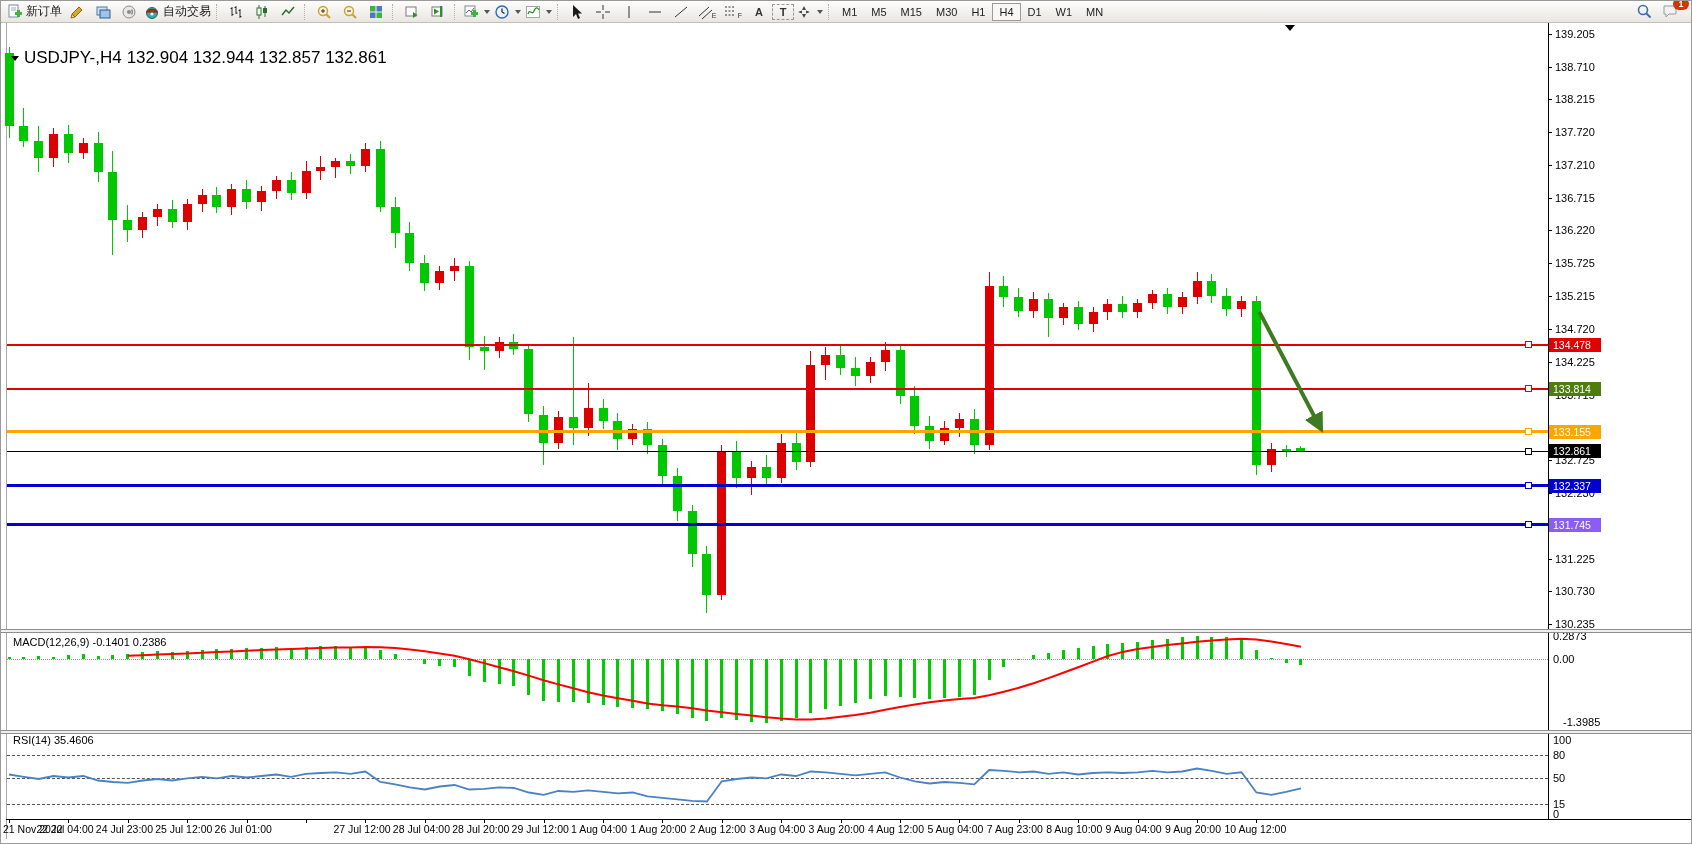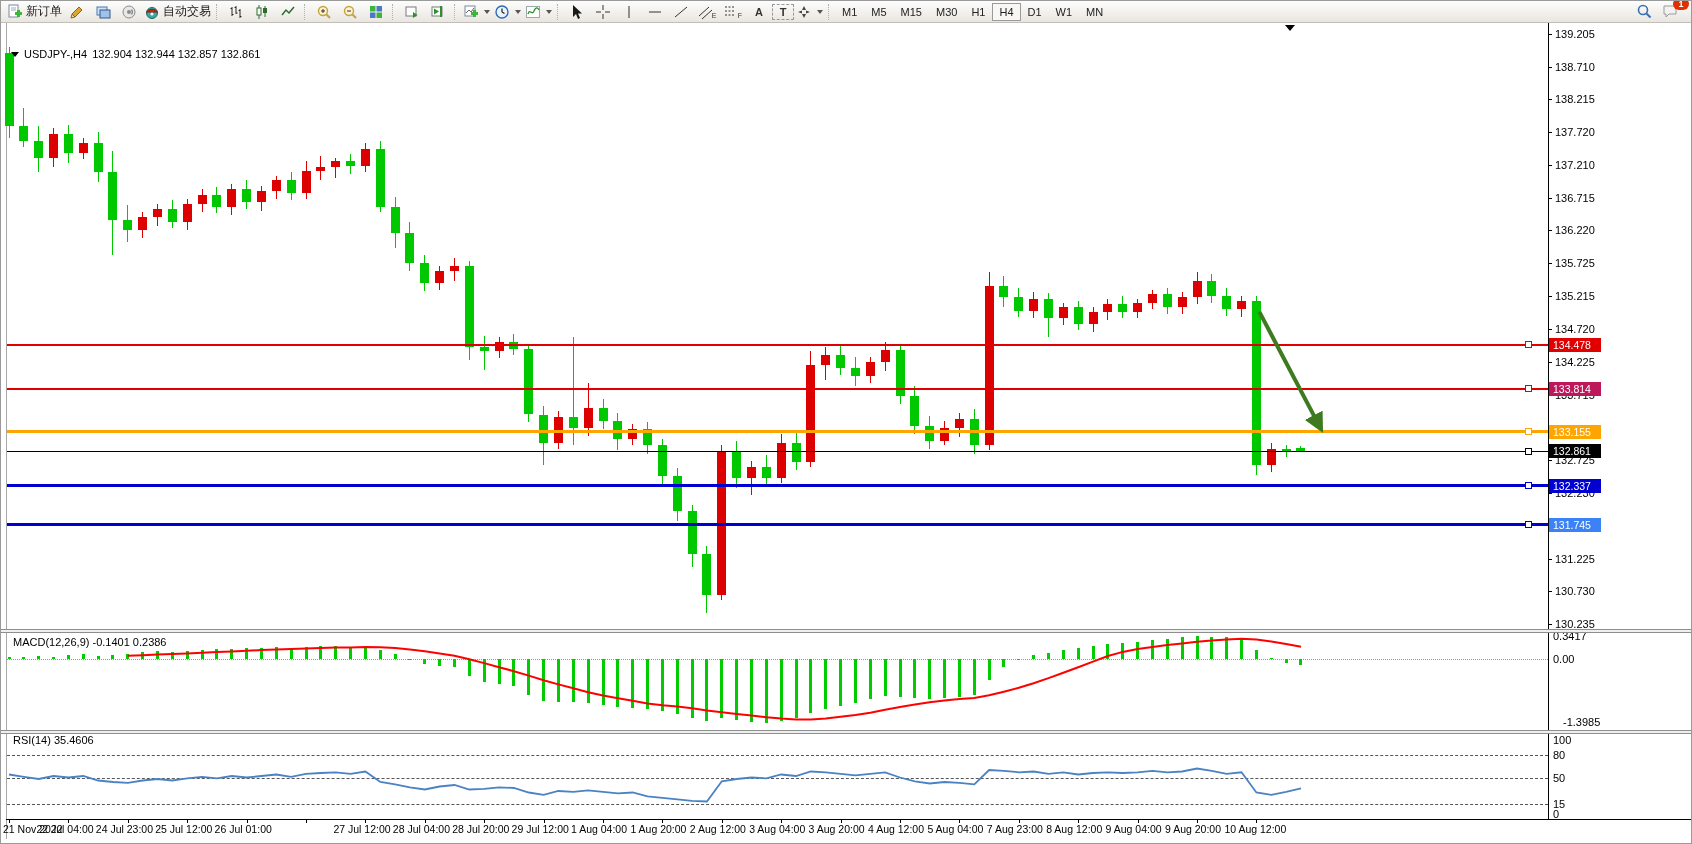--- a/index.html
+++ b/index.html
@@ -14,21 +14,21 @@
   .tf.active{background:#f8f7f4;border:1px solid #9a9a9a;}
   .icon-sub{font-size:7px;color:#333;margin-left:-3px;margin-top:7px;}
   .toolbar .spacer{flex:1;}
   .badge{position:absolute;top:-4px;right:-6px;background:#e03000;color:#fff;border-radius:8px;font-size:9px;min-width:12px;height:12px;line-height:12px;text-align:center;padding:0 2px;font-weight:bold;}
   .icon-text{font-size:11px;font-weight:bold;color:#333;}
   
   .chartwin{position:absolute;top:21px;left:0;right:0;bottom:0;background:#fff;}
   .frameline{position:absolute;background:#808080;}
   .paneframe{position:absolute;background:#000;}
   .splitter{position:absolute;left:0;right:0;height:4px;background:#efefef;border-top:1px solid #8e8e8e;border-bottom:1px solid #8e8e8e;box-sizing:border-box;z-index:20;}
-  .chart-title{position:absolute;left:10px;top:26px;font-size:11px;color:#000;display:flex;align-items:center;gap:5px;z-index:30;}
+  .chart-title{position:absolute;left:10px;top:26px;font-size:17px;color:#000;display:flex;align-items:center;gap:5px;z-index:30;}
   .tri{width:0;height:0;border-left:4px solid transparent;border-right:4px solid transparent;border-top:5px solid #000;}
   .ind-label{position:absolute;font-size:11px;color:#000;z-index:25;}
   .axis-label{position:absolute;font-size:11px;color:#000;line-height:12px;z-index:5;}
   .tick-dash{position:absolute;width:4px;height:1px;background:#000;z-index:5;}
   .time-label{position:absolute;font-size:10.5px;color:#000;top:822px;white-space:nowrap;z-index:5;}
   .time-tick{position:absolute;width:1px;height:4px;background:#000;top:818px;z-index:5;}
   .price-tag{position:absolute;left:1548px;height:14px;line-height:14px;color:#fff;font-size:10.5px;padding:0 4px;z-index:22;min-width:44px;}
   .hline{position:absolute;z-index:8;}
   .hhandle{position:absolute;width:7px;height:7px;background:#fff;box-sizing:border-box;z-index:9;}
   .candle-wick{position:absolute;width:1px;z-index:6;}
@@ -274,33 +274,33 @@
     <div class="ind-label" style="left:12px;top:712px;">RSI(14) 35.4606</div>
 
     <div class="endmarker" style="left:1284px;top:3px;width:0;height:0;border-left:5px solid transparent;border-right:5px solid transparent;border-top:6px solid #000;"></div>
 
     <div id="hlines-layer">
         <div class="hline" style="left: 6px; width: 1541px; top: 321.918px; height: 2px; background: rgb(224, 0, 0);"></div>
         <div class="hhandle" style="left: 1524px; top: 319.418px; border: 1.5px solid rgb(224, 0, 0);"></div>
         <div class="price-tag" style="top: 315.918px; background: rgb(224, 0, 0);">134.478</div>
         <div class="hline" style="left: 6px; width: 1541px; top: 365.592px; height: 2px; background: rgb(224, 0, 0);"></div>
         <div class="hhandle" style="left: 1524px; top: 363.092px; border: 1.5px solid rgb(224, 0, 0);"></div>
-        <div class="price-tag" style="top: 359.592px; background: #be185d;">133.814</div>
+        <div class="price-tag" style="top: 359.592px; background: #4d7c0f;">133.814</div>
         <div class="hline" style="left: 6px; width: 1541px; top: 408.438px; height: 3px; background: rgb(255, 165, 0);"></div>
         <div class="hhandle" style="left: 1524px; top: 406.438px; border: 1.5px solid rgb(255, 165, 0);"></div>
         <div class="price-tag" style="top: 402.938px; background: rgb(255, 165, 0);">133.155</div>
         <div class="hline" style="left: 6px; width: 1541px; top: 428.775px; height: 1px; background: rgb(0, 0, 0);"></div>
         <div class="hhandle" style="left: 1524px; top: 425.775px; border: 1.5px solid rgb(0, 0, 0);"></div>
         <div class="price-tag" style="top: 422.275px; background: rgb(0, 0, 0);">132.861</div>
         <div class="hline" style="left: 6px; width: 1541px; top: 462.241px; height: 3px; background: rgb(0, 0, 208);"></div>
         <div class="hhandle" style="left: 1524px; top: 460.241px; border: 1.5px solid rgb(0, 0, 208);"></div>
         <div class="price-tag" style="top: 456.741px; background: rgb(0, 0, 208);">132.337</div>
         <div class="hline" style="left: 6px; width: 1541px; top: 501.18px; height: 3px; background: rgb(0, 0, 208);"></div>
         <div class="hhandle" style="left: 1524px; top: 499.18px; border: 1.5px solid rgb(0, 0, 208);"></div>
-        <div class="price-tag" style="top: 495.68px; background: #3b82f6;">131.745</div>
+        <div class="price-tag" style="top: 495.68px; background: #8b5cf6;">131.745</div>
       </div>
     <div id="candles-layer">
         <div class="candle-wick" style="left: 7.5px; top: 25.4838px; height: 90.7692px; background: rgb(0, 200, 0);"></div>
         <div class="candle-body" style="left: 3.5px; top: 30.7458px; height: 73.6678px; background: rgb(0, 200, 0);"></div>
         <div class="candle-wick" style="left: 22.35px; top: 85.9967px; height: 39.4649px; background: rgb(0, 200, 0);"></div>
         <div class="candle-body" style="left: 18.35px; top: 104.414px; height: 14.4705px; background: rgb(0, 200, 0);"></div>
         <div class="candle-wick" style="left: 37.2px; top: 104.414px; height: 46.0424px; background: rgb(0, 200, 0);"></div>
         <div class="candle-body" style="left: 33.2px; top: 118.884px; height: 17.1014px; background: rgb(0, 200, 0);"></div>
         <div class="candle-wick" style="left: 52.05px; top: 105.729px; height: 39.4649px; background: rgb(221, 0, 0);"></div>
         <div class="candle-body" style="left: 48.05px; top: 112.307px; height: 23.6789px; background: rgb(221, 0, 0);"></div>
@@ -592,21 +592,21 @@
         <div class="macd-bar" style="left: 1164.8px; top: 616.866px; height: 20.1344px; background: rgb(0, 204, 0);"></div>
         <div class="macd-bar" style="left: 1179.65px; top: 615.493px; height: 21.5072px; background: rgb(0, 204, 0);"></div>
         <div class="macd-bar" style="left: 1194.5px; top: 613.662px; height: 23.3376px; background: rgb(0, 204, 0);"></div>
         <div class="macd-bar" style="left: 1209.35px; top: 614.578px; height: 22.4224px; background: rgb(0, 204, 0);"></div>
         <div class="macd-bar" style="left: 1224.2px; top: 615.493px; height: 21.5072px; background: rgb(0, 204, 0);"></div>
         <div class="macd-bar" style="left: 1239.05px; top: 616.408px; height: 20.592px; background: rgb(0, 204, 0);"></div>
         <div class="macd-bar" style="left: 1253.9px; top: 627.848px; height: 9.152px; background: rgb(0, 204, 0);"></div>
         <div class="macd-bar" style="left: 1268.75px; top: 636.085px; height: 1px; background: rgb(0, 204, 0);"></div>
         <div class="macd-bar" style="left: 1283.6px; top: 637px; height: 3.6608px; background: rgb(0, 204, 0);"></div>
         <div class="macd-bar" style="left: 1298.45px; top: 637px; height: 6.4064px; background: rgb(0, 204, 0);"></div>
-        <div class="axis-label" style="left: 1552px; top: 607.818px;">0.3417</div>
+        <div class="axis-label" style="left: 1552px; top: 607.818px;">0.2873</div>
         <div class="axis-label" style="left: 1552px; top: 631px;">0.00</div>
         <div class="axis-label" style="left: 1562px; top: 693.995px;">-1.3985</div>
       </div>
     <div id="rsi-layer">
         <div class="dashline" style="left: 6px; width: 1541px; top: 733px;"></div>
         <div class="dashline" style="left: 6px; width: 1541px; top: 755.5px;"></div>
         <div class="dashline" style="left: 6px; width: 1541px; top: 781.75px;"></div>
         <div class="axis-label" style="left: 1552px; top: 712px;">100</div>
         <div class="axis-label" style="left: 1552px; top: 727px;">80</div>
         <div class="axis-label" style="left: 1552px; top: 749.5px;">50</div>
@@ -644,21 +644,21 @@
         <div class="time-label" style="top: 801px; left: 748.2px;">3 Aug 04:00</div>
         <div class="time-tick" style="left: 839.6px; top: 797px;"></div>
         <div class="time-label" style="top: 801px; left: 807.6px;">3 Aug 20:00</div>
         <div class="time-tick" style="left: 899px; top: 797px;"></div>
         <div class="time-label" style="top: 801px; left: 867px;">4 Aug 12:00</div>
         <div class="time-tick" style="left: 958.4px; top: 797px;"></div>
         <div class="time-label" style="top: 801px; left: 926.4px;">5 Aug 04:00</div>
         <div class="time-tick" style="left: 1017.8px; top: 797px;"></div>
         <div class="time-label" style="top: 801px; left: 985.8px;">7 Aug 23:00</div>
         <div class="time-tick" style="left: 1077.2px; top: 797px;"></div>
-        <div class="time-label" style="top: 801px; left: 1045.2px;">8 Aug 12:00</div>
+        <div class="time-label" style="top: 801px; left: 1045.2px;">8 Aug 10:00</div>
         <div class="time-tick" style="left: 1136.6px; top: 797px;"></div>
         <div class="time-label" style="top: 801px; left: 1104.6px;">9 Aug 04:00</div>
         <div class="time-tick" style="left: 1196px; top: 797px;"></div>
         <div class="time-label" style="top: 801px; left: 1164px;">9 Aug 20:00</div>
         <div class="time-tick" style="left: 1255.4px; top: 797px;"></div>
         <div class="time-label" style="top: 801px; left: 1223.4px;">10 Aug 12:00</div>
       </div>
     <svg id="overlay" class="overlay" width="1692" height="823">
         <polyline points="126.8,633.7 141.7,633.2 156.5,632.5 171.3,632.0 186.2,631.4 201.0,630.7 215.9,630.1 230.8,629.4 245.6,628.7 260.4,628.1 275.3,627.5 290.1,627.1 305.0,626.5 319.8,626.0 334.7,625.6 349.6,625.4 364.4,625.1 379.3,625.3 394.1,626.0 408.9,627.4 423.8,629.3 438.6,631.5 453.5,633.8 468.3,637.2 483.2,641.1 498.1,645.2 512.9,649.2 527.8,653.6 542.6,658.2 557.4,662.4 572.3,666.3 587.1,670.3 602.0,673.5 616.9,676.2 631.7,678.8 646.5,681.4 661.4,683.2 676.3,684.6 691.1,686.3 705.9,688.5 720.8,690.2 735.6,691.9 750.5,693.5 765.4,695.3 780.2,696.6 795.0,697.5 809.9,697.4 824.8,696.5 839.6,694.8 854.4,693.0 869.3,690.7 884.1,687.8 899.0,684.9 913.9,682.4 928.7,680.2 943.5,678.5 958.4,677.1 973.3,675.9 988.1,673.3 1002.9,669.7 1017.8,665.8 1032.6,661.2 1047.5,656.1 1062.3,650.7 1077.2,645.2 1092.0,639.6 1106.9,634.0 1121.8,629.9 1136.6,627.1 1151.5,624.9 1166.3,623.1 1181.1,621.4 1196.0,619.8 1210.8,618.4 1225.7,617.5 1240.5,616.8 1255.4,617.6 1270.3,619.4 1285.1,621.9 1300.0,624.8" fill="none" stroke="#ff0000" stroke-width="2"></polyline>
         <polyline points="8.0,752.5 22.9,754.8 37.7,757.0 52.5,754.0 67.4,755.5 82.3,754.0 97.1,758.5 112.0,760.0 126.8,760.8 141.7,758.5 156.5,757.0 171.3,758.5 186.2,756.3 201.0,754.8 215.9,756.3 230.8,754.0 245.6,755.5 260.4,754.0 275.3,752.5 290.1,754.8 305.0,751.8 319.8,751.0 334.7,750.3 349.6,751.8 364.4,749.5 379.3,760.0 394.1,762.3 408.9,765.3 423.8,767.5 438.6,764.5 453.5,763.0 468.3,767.5 483.2,766.8 498.1,765.3 512.9,766.0 527.8,770.5 542.6,772.8 557.4,769.0 572.3,769.8 587.1,768.3 602.0,769.8 616.9,771.3 631.7,770.5 646.5,774.3 661.4,775.8 676.3,777.3 691.1,778.8 705.9,779.5 720.8,759.3 735.6,757.0 750.5,755.5 765.4,756.3 780.2,752.5 795.0,754.0 809.9,749.5 824.8,750.3 839.6,751.8 854.4,753.3 869.3,751.8 884.1,750.3 899.0,755.5 913.9,759.3 928.7,761.5 943.5,760.0 958.4,760.8 973.3,762.3 988.1,748.0 1002.9,748.8 1017.8,750.3 1032.6,749.5 1047.5,751.8 1062.3,750.3 1077.2,752.5 1092.0,751.0 1106.9,750.3 1121.8,751.0 1136.6,750.3 1151.5,748.8 1166.3,750.3 1181.1,749.5 1196.0,746.5 1210.8,748.8 1225.7,751.8 1240.5,750.3 1255.4,770.5 1270.3,772.8 1285.1,769.8 1300.0,766.4" fill="none" stroke="#4a82c4" stroke-width="1.8"></polyline>

